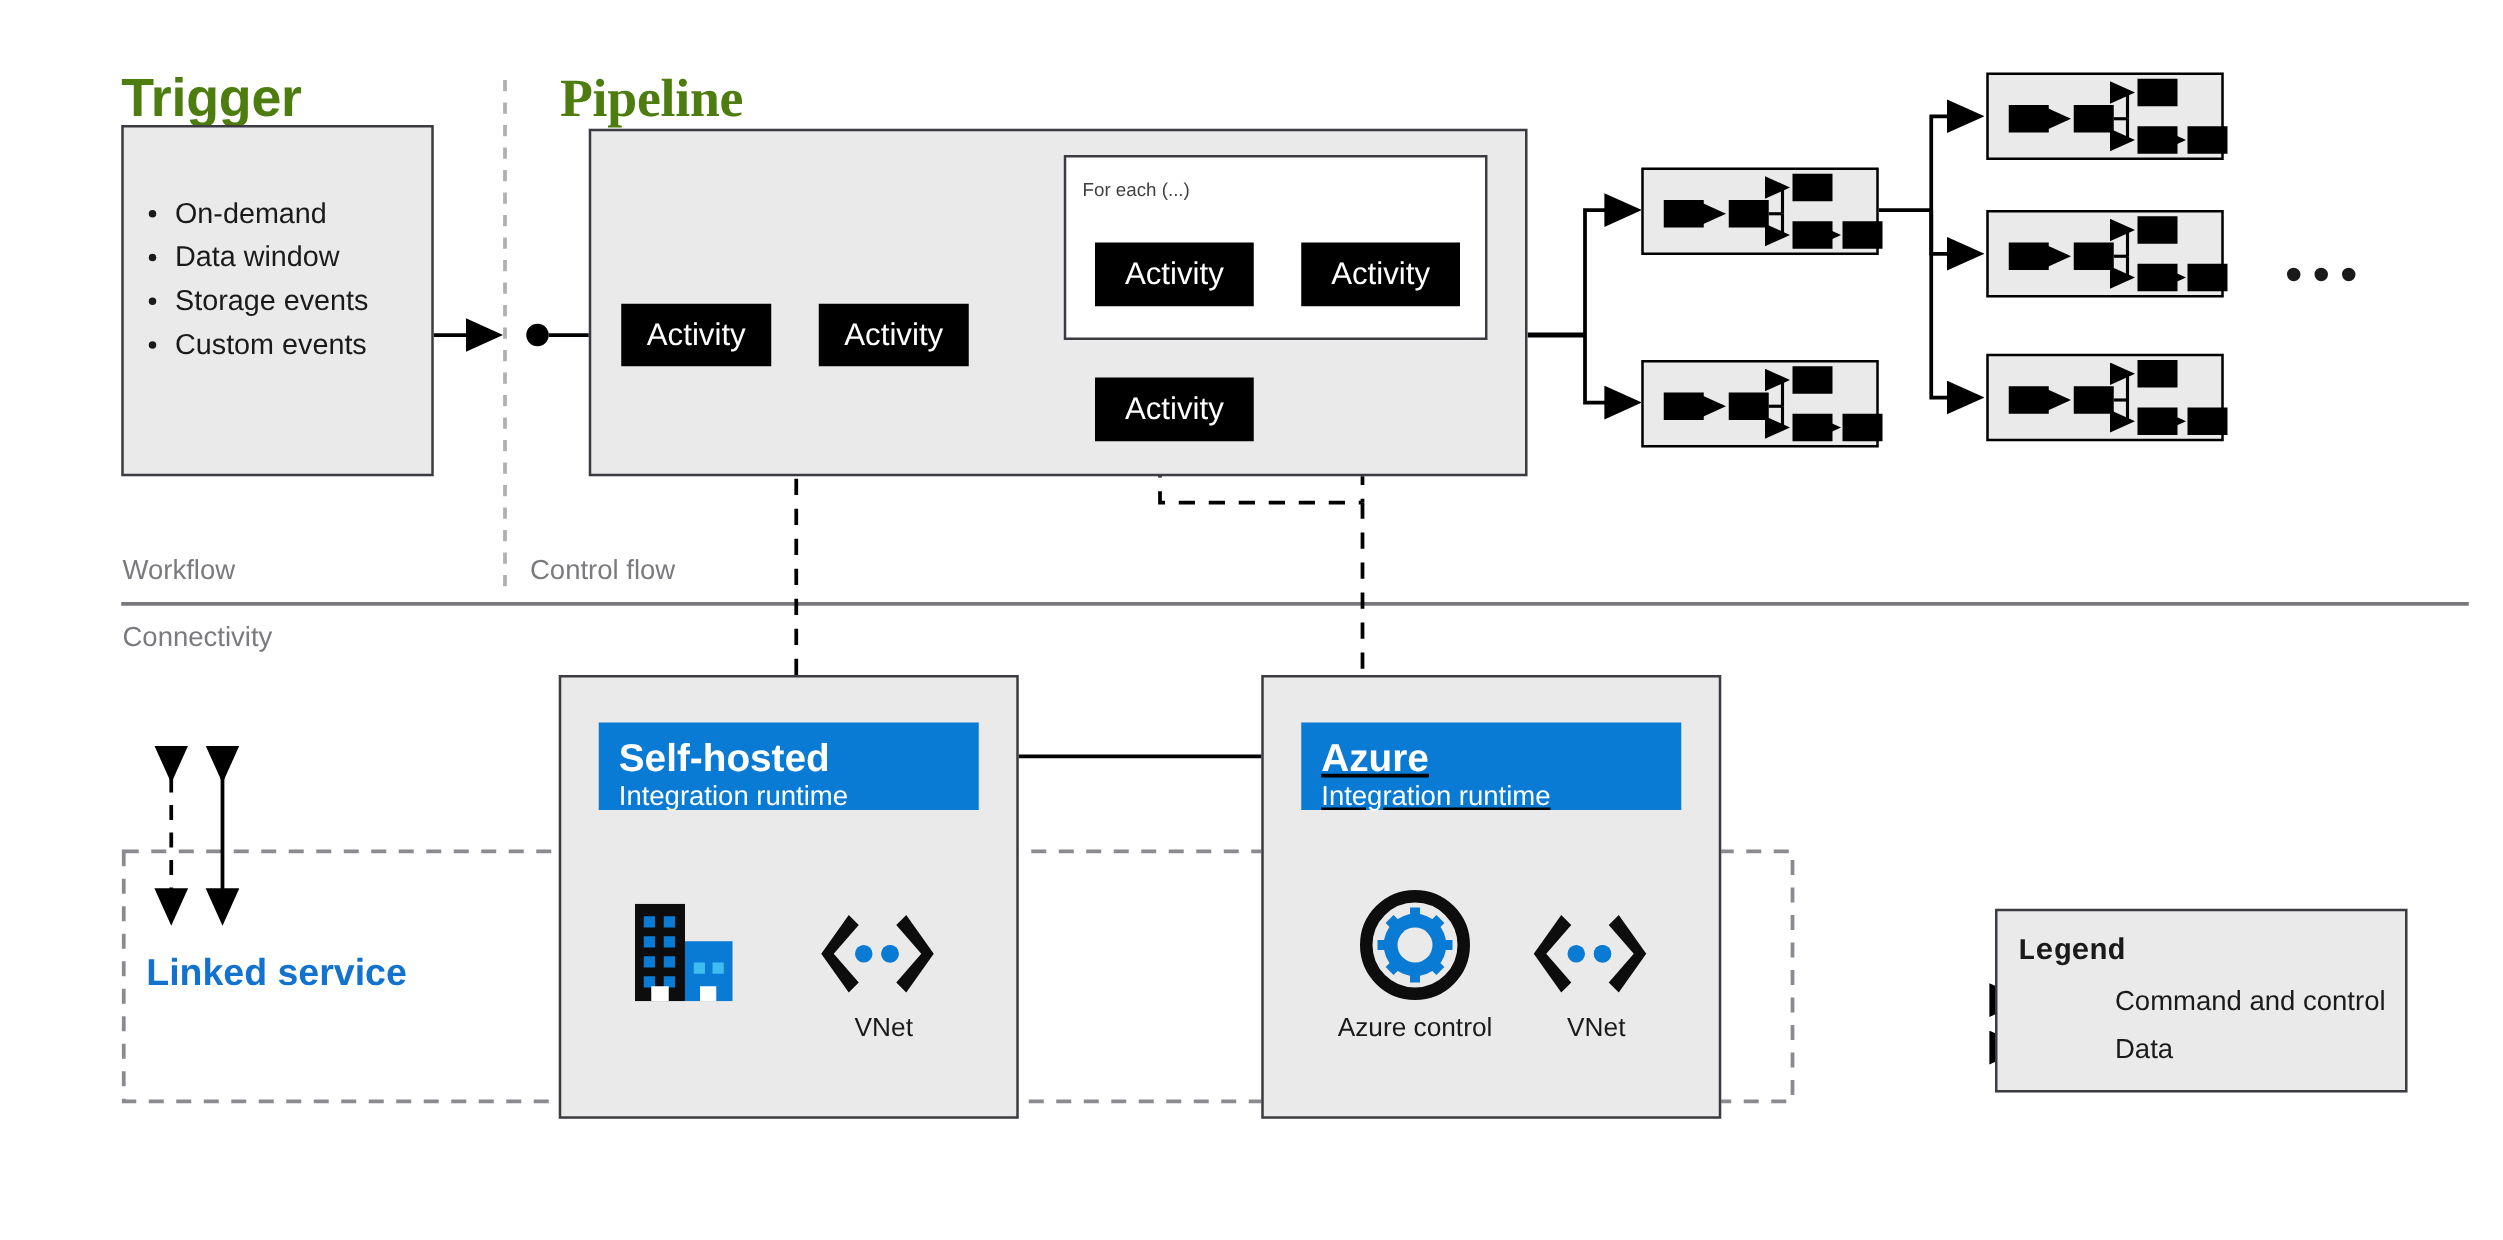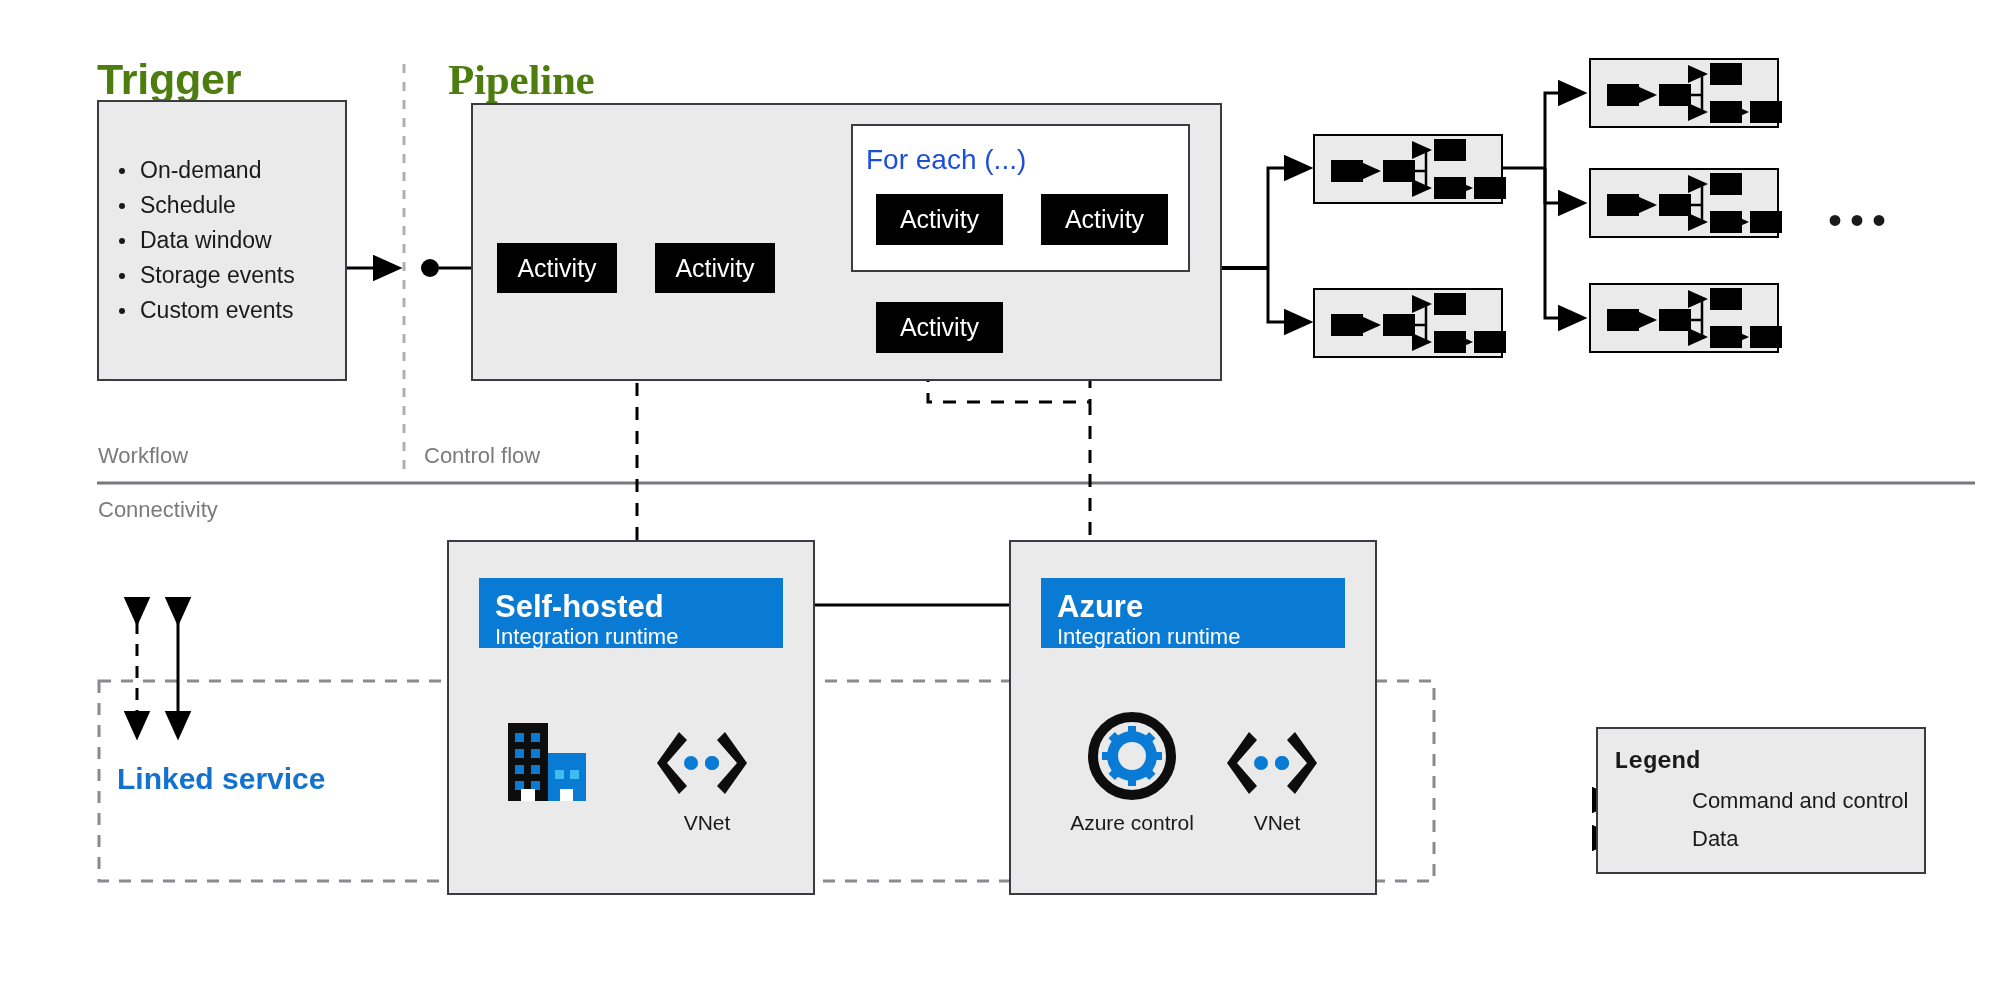--- a/index.html
+++ b/index.html
@@ -40,21 +40,21 @@
   
   .activity{
     background:#000000;color:#ffffff;display:flex;align-items:center;
     justify-content:center;font-size:25px;white-space:nowrap;
     box-sizing:border-box;
   }
   .foreach-box{
     background:#ffffff;border:2px solid #3B3B42;box-sizing:border-box;
   }
   .foreach-label{
-    font-size:28px;color:#1d4ed8;white-space:nowrap;
+    font-size:15px;color:#404040;white-space:nowrap;
   }
 
   
   .minicard{background:#EAEAEA;border:2px solid #000000;box-sizing:border-box;}
   .miniblk{background:#000000;position:absolute;}
 
   
   .zone-label{font-size:22px;color:#7A7A7F;white-space:nowrap;}
 
   
@@ -133,21 +133,20 @@
     <line x1="1617" y1="800" x2="1672" y2="800" stroke="#000" stroke-width="3" stroke-dasharray="9 8" marker-start="url(#ahs)" marker-end="url(#ahs)"></line>
     <line x1="1617" y1="838" x2="1672" y2="838" stroke="#000" stroke-width="3" marker-start="url(#ahs)" marker-end="url(#ahs)"></line>
   </svg>
 
   <div class="abs sec-title" style="left:97px;top:55px;">Trigger</div>
 
   <div class="abs trigger-box" style="left:97px;top:100px;width:250px;height:281px;"></div>
 
   <ul class="abs bullets" style="left:110px;top:153px;width:230px;">
     <li>On-demand</li>
-    <li>Schedule</li>
     <li>Data window</li>
     <li>Storage events</li>
     <li>Custom events</li>
   </ul>
 
   <div class="abs sec-title" style="left:448px;top:55px;font-family:Liberation Serif, serif;">Pipeline</div>
 
   <div class="abs panel" style="left:471px;top:103px;width:751px;height:278px;"></div>
 
   <div class="abs foreach-box" style="left:851px;top:124px;width:339px;height:148px;"></div>
@@ -289,21 +288,21 @@
       <circle cx="36" cy="33" r="7" fill="#0A7BD4"></circle>
       <circle cx="57" cy="33" r="7" fill="#0A7BD4"></circle>
       <circle cx="78" cy="33" r="0" fill="#0A7BD4"></circle>
       <circle cx="46.5" cy="33" r="7" fill="#0A7BD4" transform="translate(10.5,0)"></circle>
     </svg>
   </div>
   <div class="abs icon-cap" style="left:662px;top:810px;width:90px;">VNet</div>
 
   <div class="abs panel" style="left:1009px;top:540px;width:368px;height:355px;"></div>
 
-  <div class="abs ir-header" style="left:1041px;top:578px;width:304px;height:70px;">
+  <div class="abs ir-header" style="left:1041px;top:578px;width:304px;height:70px;text-decoration:underline;">
     <div class="ir-h1">Azure</div>
     <div class="ir-h2">Integration runtime</div>
   </div>
 
   <div class="abs" style="left:1086px;top:710px;width:92px;height:92px;">
     <svg width="92" height="92" viewBox="0 0 92 92" xmlns="http://www.w3.org/2000/svg">
       <circle cx="46" cy="46" r="39" fill="none" stroke="#0D0D0D" stroke-width="10"></circle>
       <g fill="#0A7BD4">
         <circle cx="46" cy="46" r="25"></circle>
       </g>

